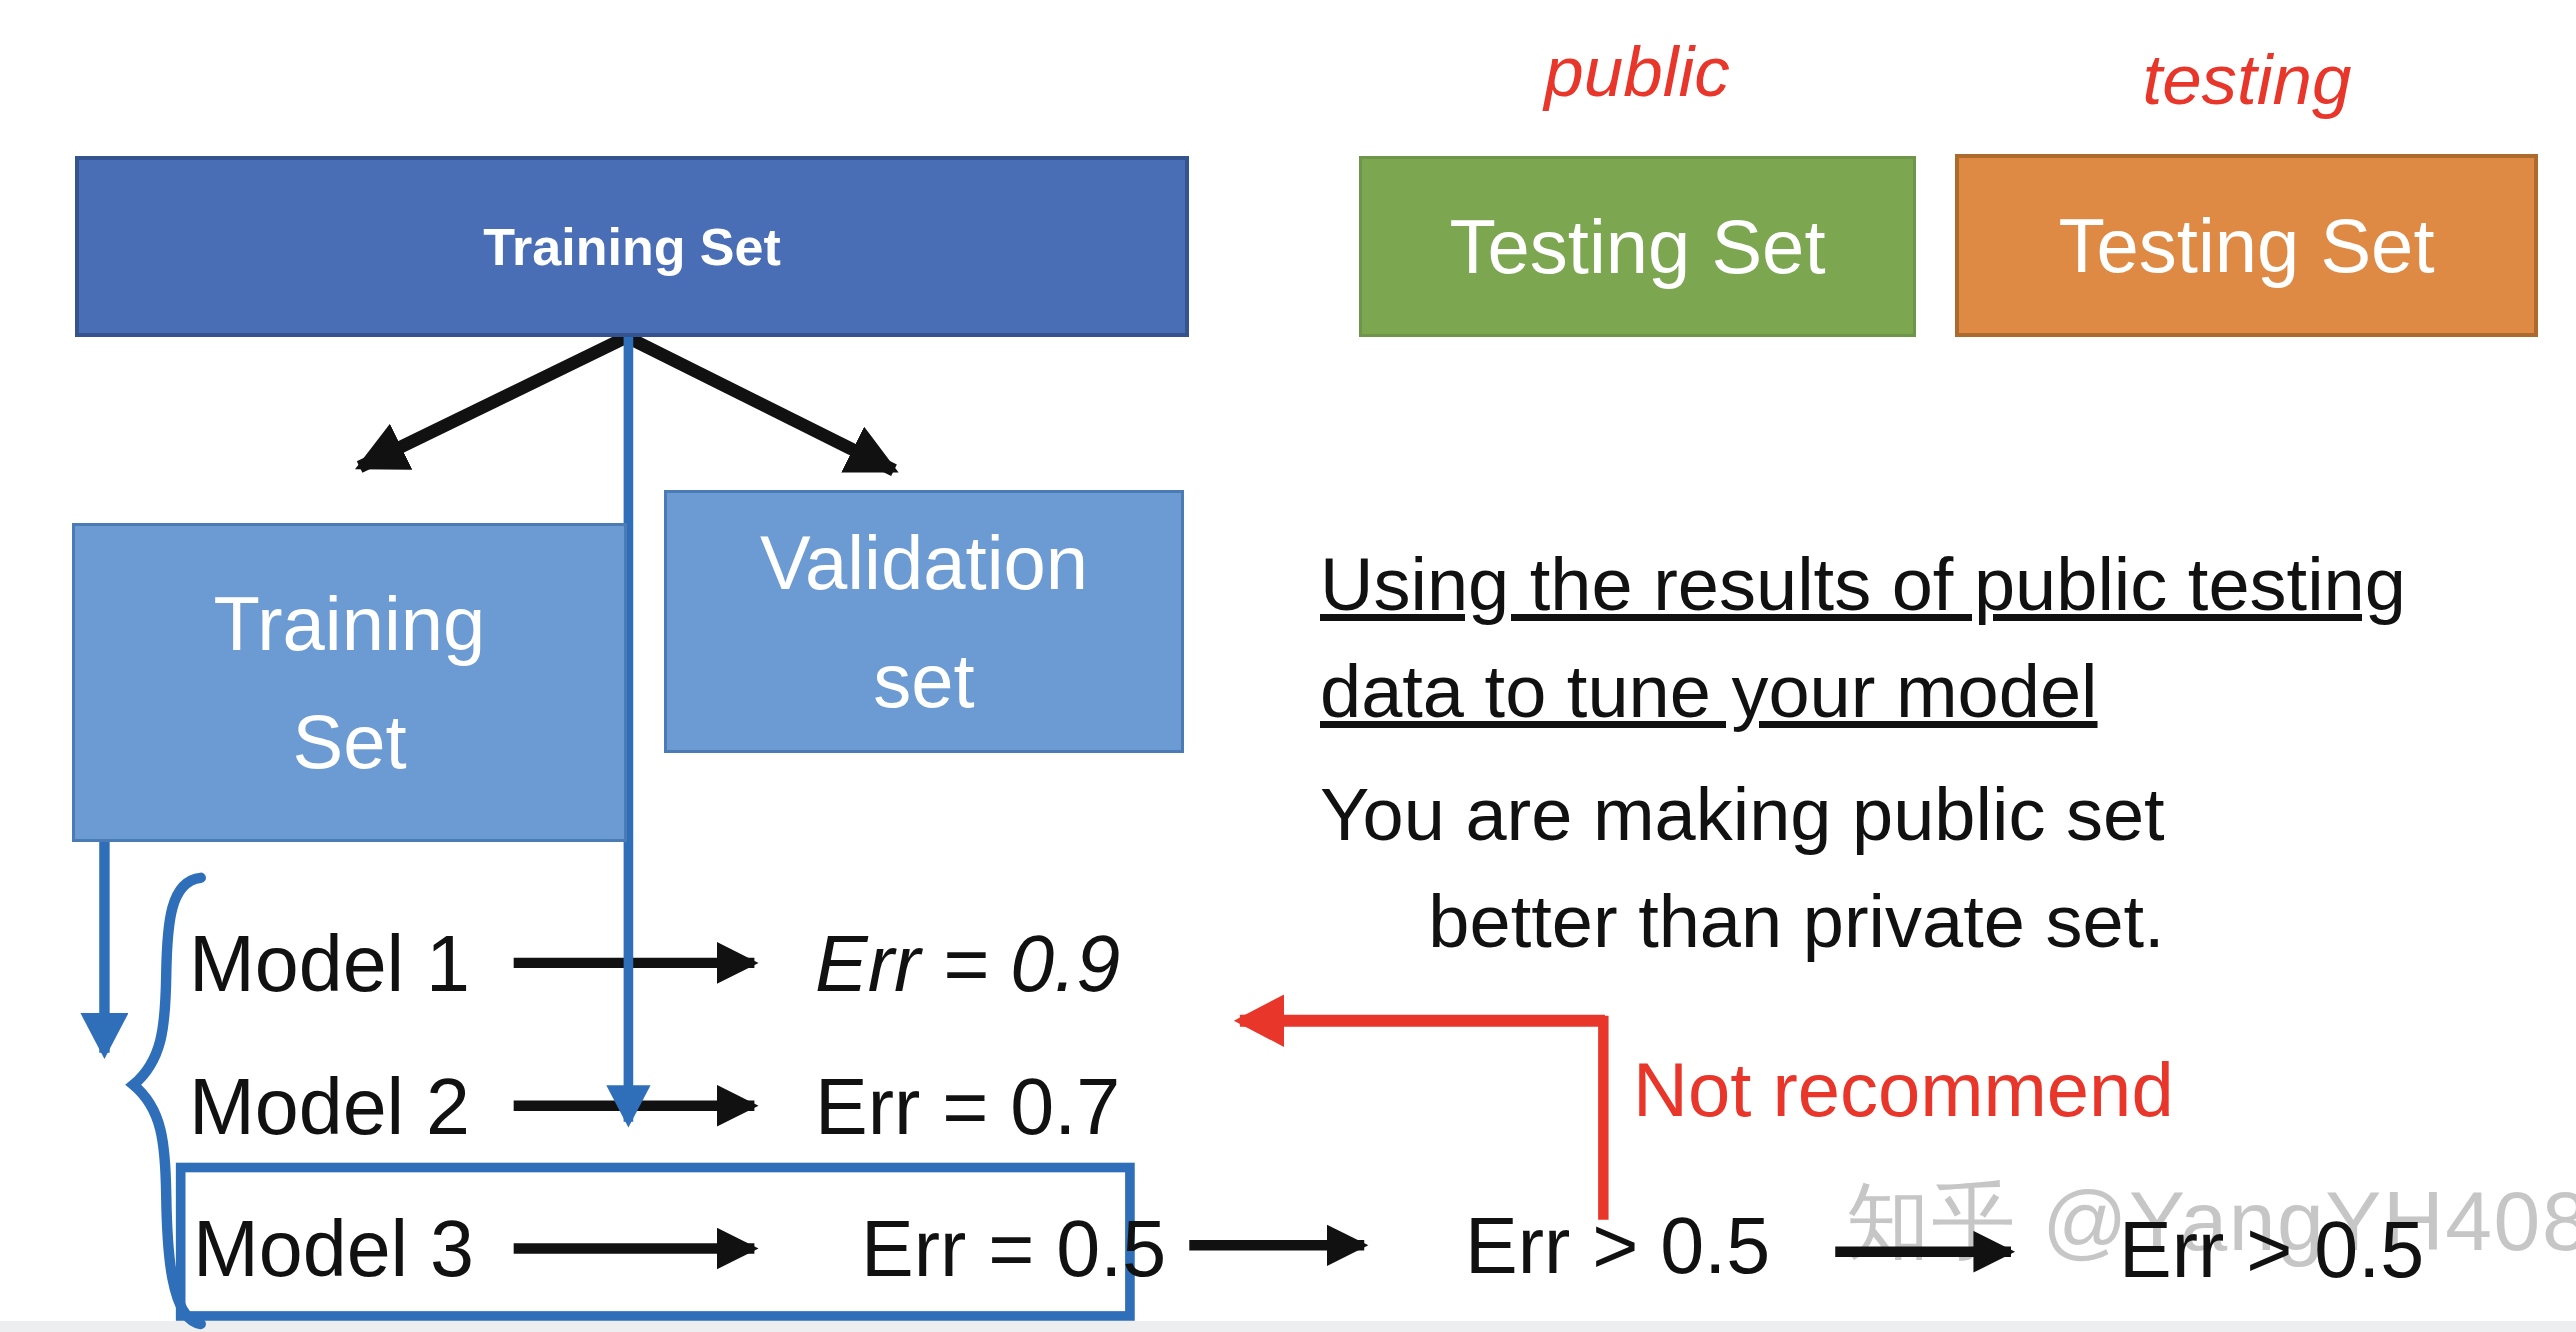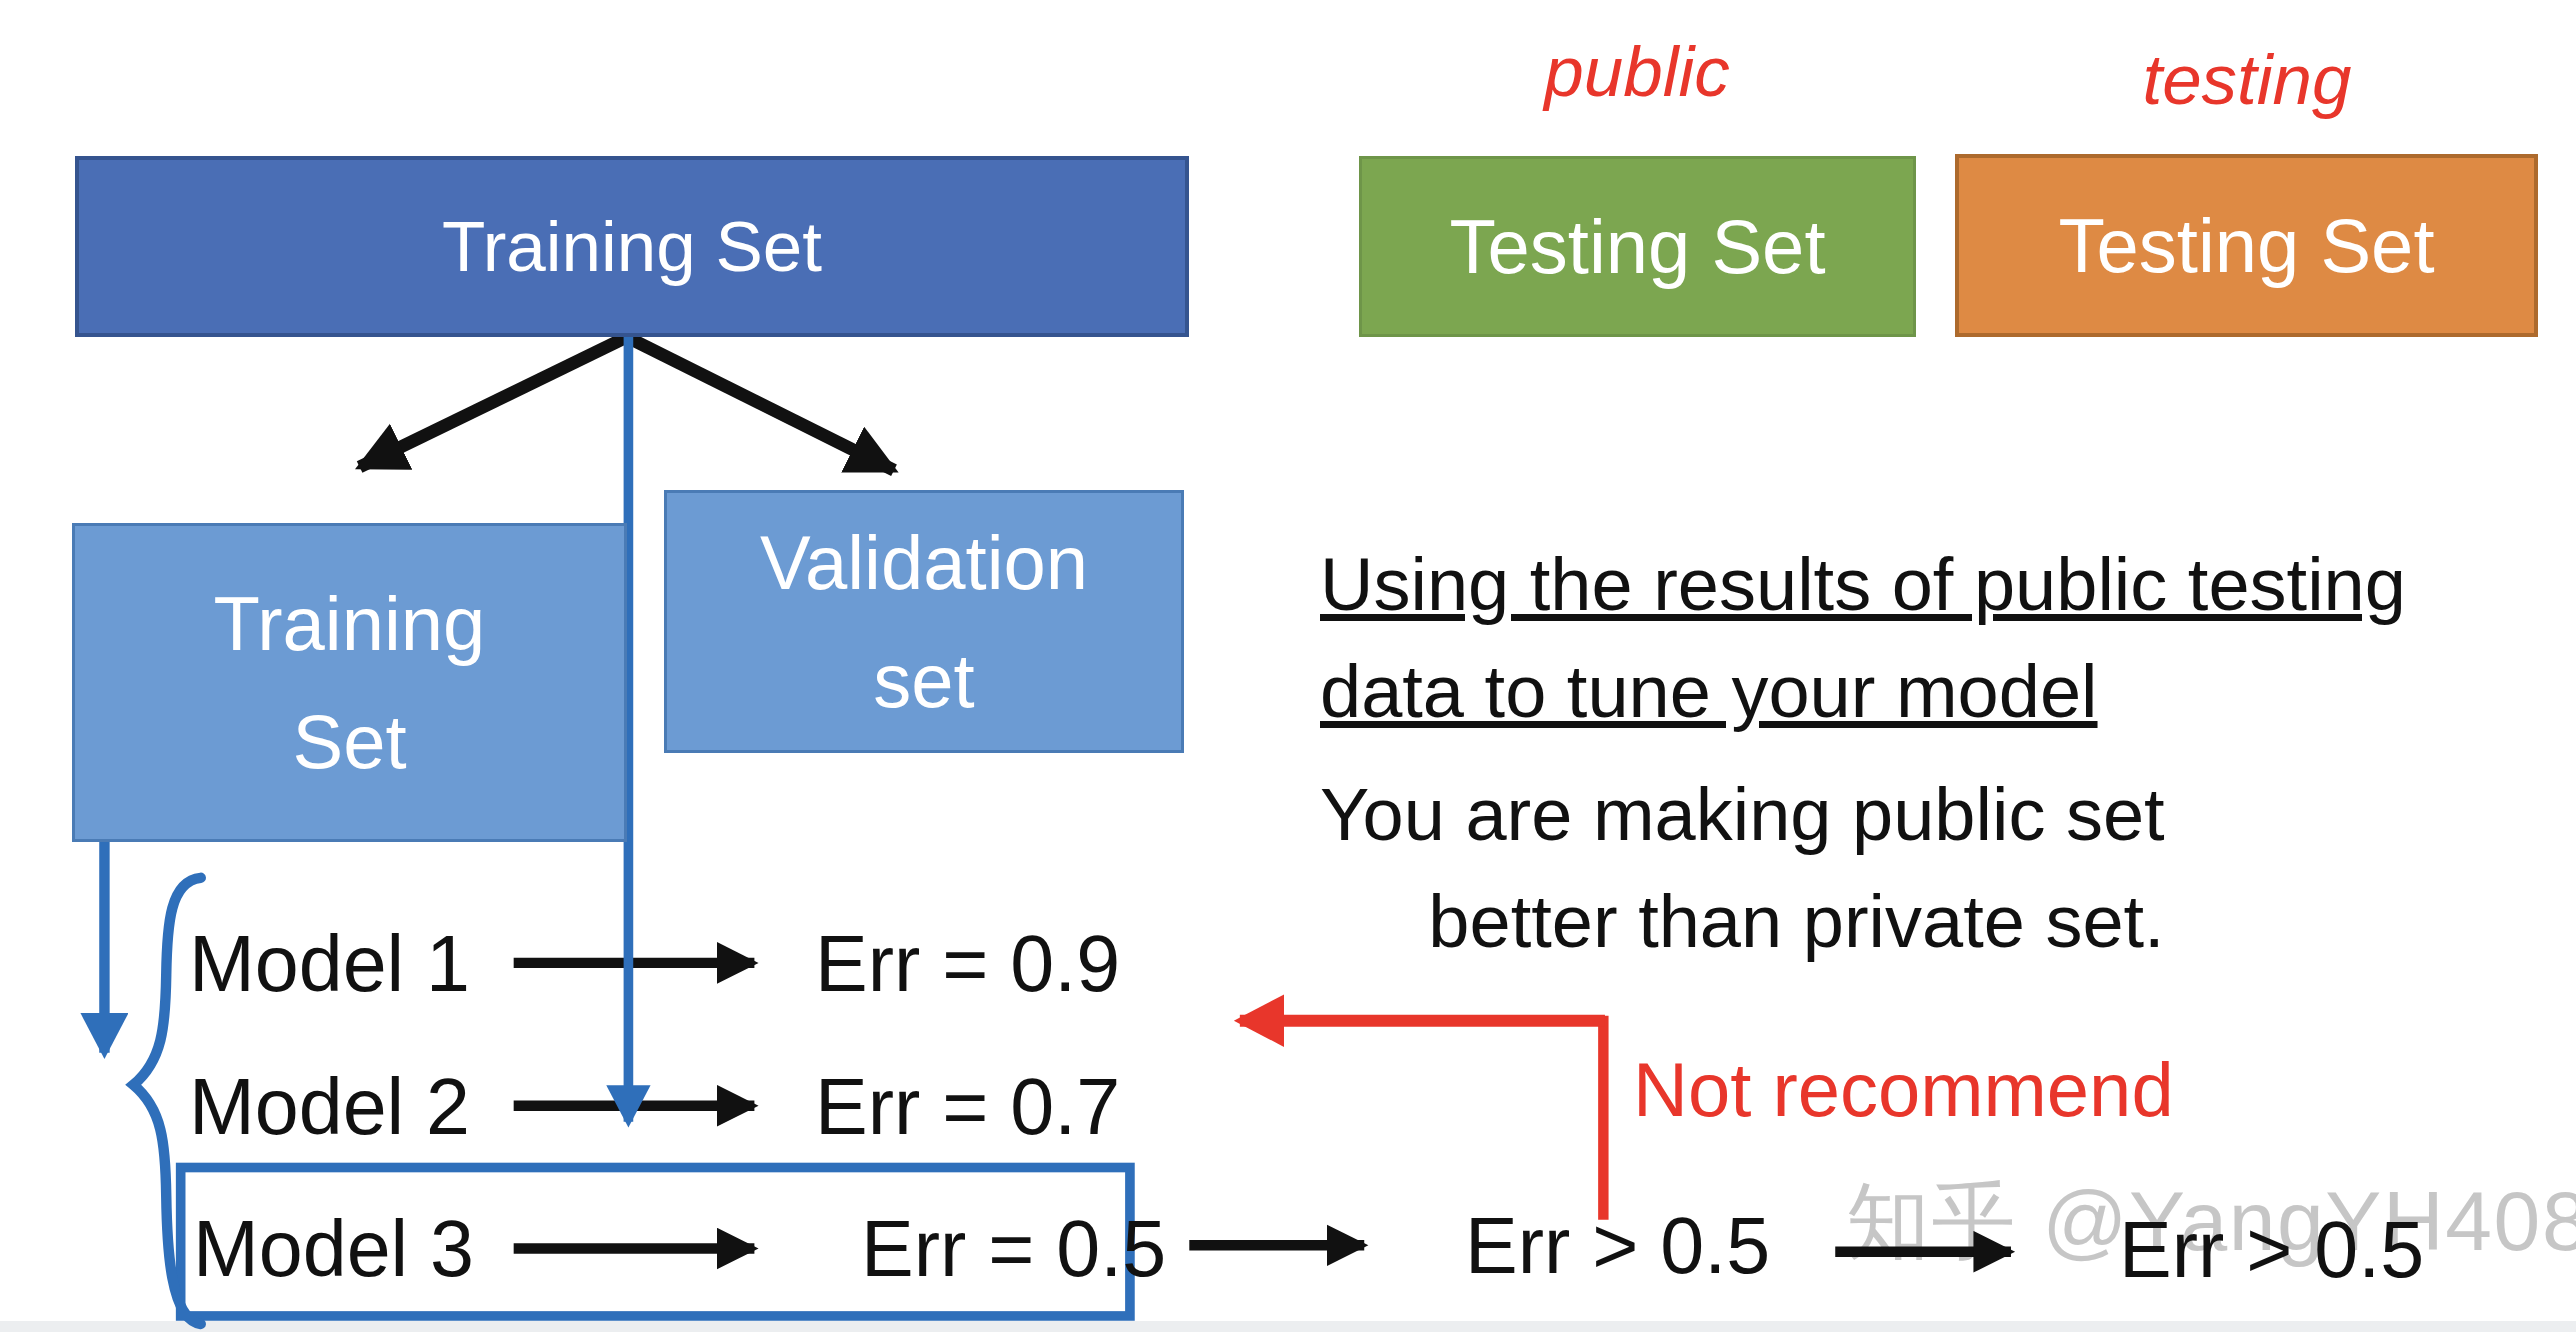--- a/index.html
+++ b/index.html
@@ -16,21 +16,21 @@
     --ink:#111111;
     --watermark:#c2c2c2;
   }
   html,body{margin:0;padding:0;background:#ffffff;}
   body{font-family:"Liberation Sans","DejaVu Sans",sans-serif;}
   .canvas{position:relative;width:2576px;height:1332px;background:#ffffff;overflow:hidden;}
   .layer-svg{position:absolute;left:0;top:0;z-index:2;pointer-events:none;}
   .wm{position:absolute;z-index:1;font-size:84px;color:var(--watermark);opacity:.92;white-space:nowrap;letter-spacing:1.6px;}
   .el{position:absolute;z-index:3;}
   .box{display:flex;align-items:center;justify-content:center;text-align:center;color:#ffffff;box-sizing:border-box;}
-  .box-top{background:var(--blue-dark);border:4px solid var(--blue-dark-border);font-size:71px;}
+  .box-top{background:var(--blue-dark);border:4px solid var(--blue-dark-border);font-size:52px;font-weight:bold;}
   .box-sub{background:var(--blue-light);border:3.2px solid var(--blue-light-border);font-size:76px;line-height:1.55;}
   .box-green{background:var(--green);border:3.2px solid var(--green-border);font-size:76px;}
   .box-orange{background:var(--orange);border:4px solid var(--orange-border);font-size:76px;}
   .tag{color:var(--red);font-size:71px;white-space:nowrap;transform:translateX(-50%);font-style:italic;}
   .note{color:var(--ink);font-size:74px;line-height:1.45;white-space:nowrap;}
   .note + .note{margin-top:0;text-align:right;}
   .rowtext{color:var(--ink);font-size:79px;line-height:1;white-space:nowrap;}
   .warn{color:var(--red);font-size:76px;white-space:nowrap;}
   .strip{position:absolute;left:0;bottom:0;width:2576px;height:11.2px;background:#eceef0;z-index:0;}
 </style>
@@ -109,21 +109,21 @@
   <div class="el note" style="left:1320px;top:531px;text-decoration:underline;">
     <div>Using the results of public testing</div>
     <div>data to tune your model</div>
   </div>
   <div class="el note" style="left:1320px;top:761px;">
     <div>You are making public set</div>
     <div>better than private set.</div>
   </div>
 
   <div class="el rowtext" style="left:189px;top:924px;">Model 1</div>
-  <div class="el rowtext" style="left:815px;top:924px;">Err = 0.9</div>
+  <div class="el rowtext" style="left:815px;top:924px;font-style:italic;">Err = 0.9</div>
 
   <div class="el rowtext" style="left:189px;top:1067px;">Model 2</div>
   <div class="el rowtext" style="left:815px;top:1067px;">Err = 0.7</div>
 
   <div class="el rowtext" style="left:193px;top:1209px;">Model 3</div>
   <div class="el rowtext" style="left:815px;top:1209px;margin-left:46px;">Err = 0.5</div>
 
   <div class="el rowtext" style="left:1465px;top:1206px;">Err &gt; 0.5</div>
   <div class="el rowtext" style="left:2119px;top:1210px;">Err &gt; 0.5</div>
 

